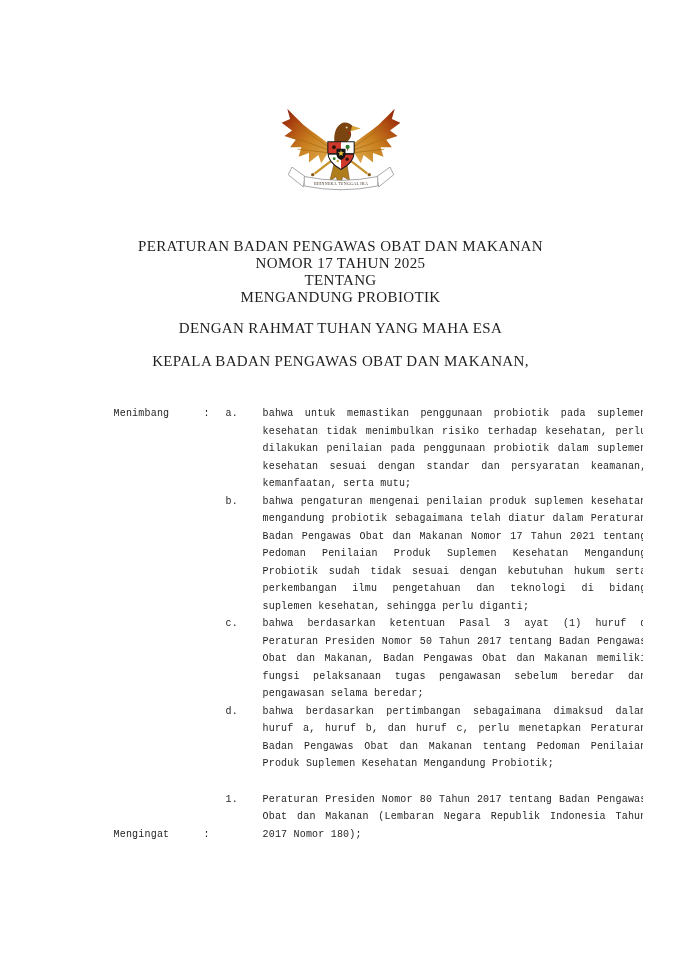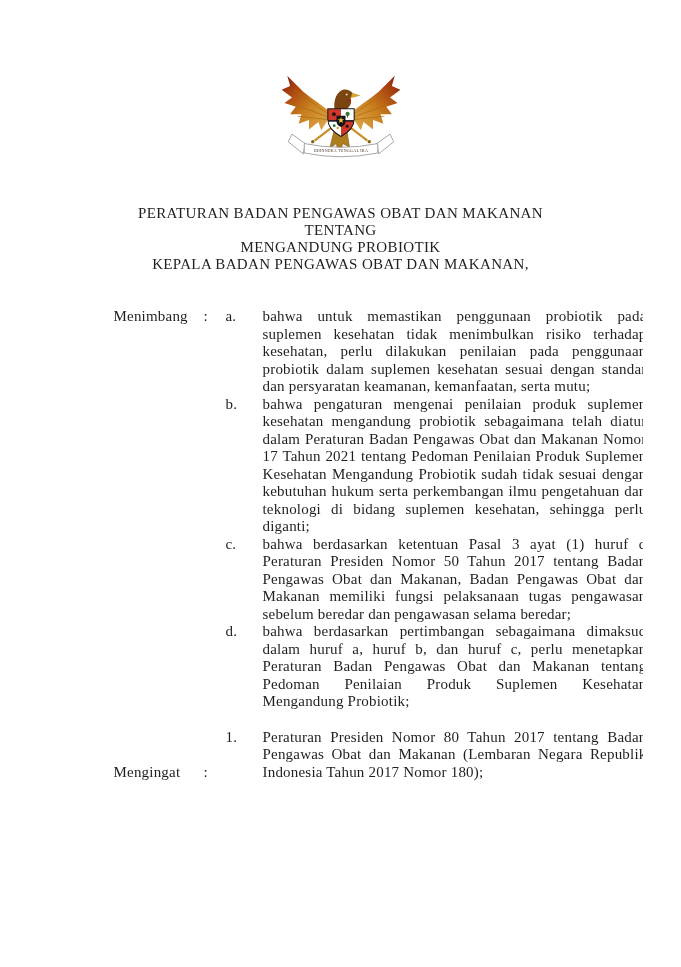--- a/index.html
+++ b/index.html
@@ -4,42 +4,43 @@
 <style>
   html, body { margin:0; padding:0; background:#ffffff; }
   .page {
     position:relative;
     width:604px; height:967px;
     margin:0 auto;
     background:#ffffff;
     color:#1f1f1f;
     font-family:"Liberation Serif","DejaVu Serif",serif;
     box-sizing:border-box;
-    padding-top:71px;
+    padding-top:104px;
     overflow:hidden;
   }
   .emblem-wrap { width:132px; margin:0 auto; }
   .emblem-wrap svg { display:block; }
 
   .title-block {
     margin-top:36px;
     text-align:center;
     font-size:15px;
     line-height:17px;
     letter-spacing:0.35px;
   }
   .centered-line { text-align:center; font-size:15px; line-height:17px; letter-spacing:0.35px; }
   .invocation { margin-top:14px; }
-  .authority  { }
+  .authority  { margin-top:16px; }
 
   .content {
     margin:35px 4px 0 75px;
-    font-size:15px;
+    font-size:10px;
     line-height:17.5px;
     letter-spacing:0.2px;
+    font-family:Liberation Mono, monospace;
   }
   .section { display:flex; align-items:flex-start; }
   .section-mengingat { margin-top:18px;align-items:flex-end; }
   .sec-label { flex:0 0 90px; }
   .sec-colon { flex:0 0 22px; }
   .sec-items { flex:0 0 auto; }
   .item { display:flex; align-items:flex-start; }
   .item-marker { flex:0 0 37px; }
   .item-text { width:384px; text-align:justify; }
 </style>
@@ -111,24 +112,26 @@
         </g>
         <path d="M65.2,47.5 L74.8,47.5 L74.8,53 Q74.8,57.5 70,59.5 Q65.2,57.5 65.2,53 Z" fill="#141414"></path>
         <polygon points="70,48.8 70.85,51.13 73.33,51.22 71.38,52.75 72.06,55.13 70,53.75 67.94,55.13 68.62,52.75 66.67,51.22 69.15,51.13" fill="#f0c23c"></polygon>
         <path d="M56,40 L84,40 L84,51 Q84,62 70,69.5 Q56,62 56,51 Z" fill="none" stroke="#1a1a1a" stroke-width="1.1"></path>
       </g>
     </svg>
   </div>
 
   <div class="title-block">
     <div>PERATURAN BADAN PENGAWAS OBAT DAN MAKANAN</div>
+    <div>NOMOR 17 TAHUN 2025</div>
     <div>TENTANG</div>
     <div>MENGANDUNG PROBIOTIK</div>
   </div>
 
+  <div class="centered-line invocation">DENGAN RAHMAT TUHAN YANG MAHA ESA</div>
   <div class="centered-line authority">KEPALA BADAN PENGAWAS OBAT DAN MAKANAN,</div>
 
   <div class="content">
 
     <div class="section">
       <div class="sec-label">Menimbang</div>
       <div class="sec-colon">:</div>
       <div class="sec-items">
         <div class="item">
           <div class="item-marker">a.</div>

